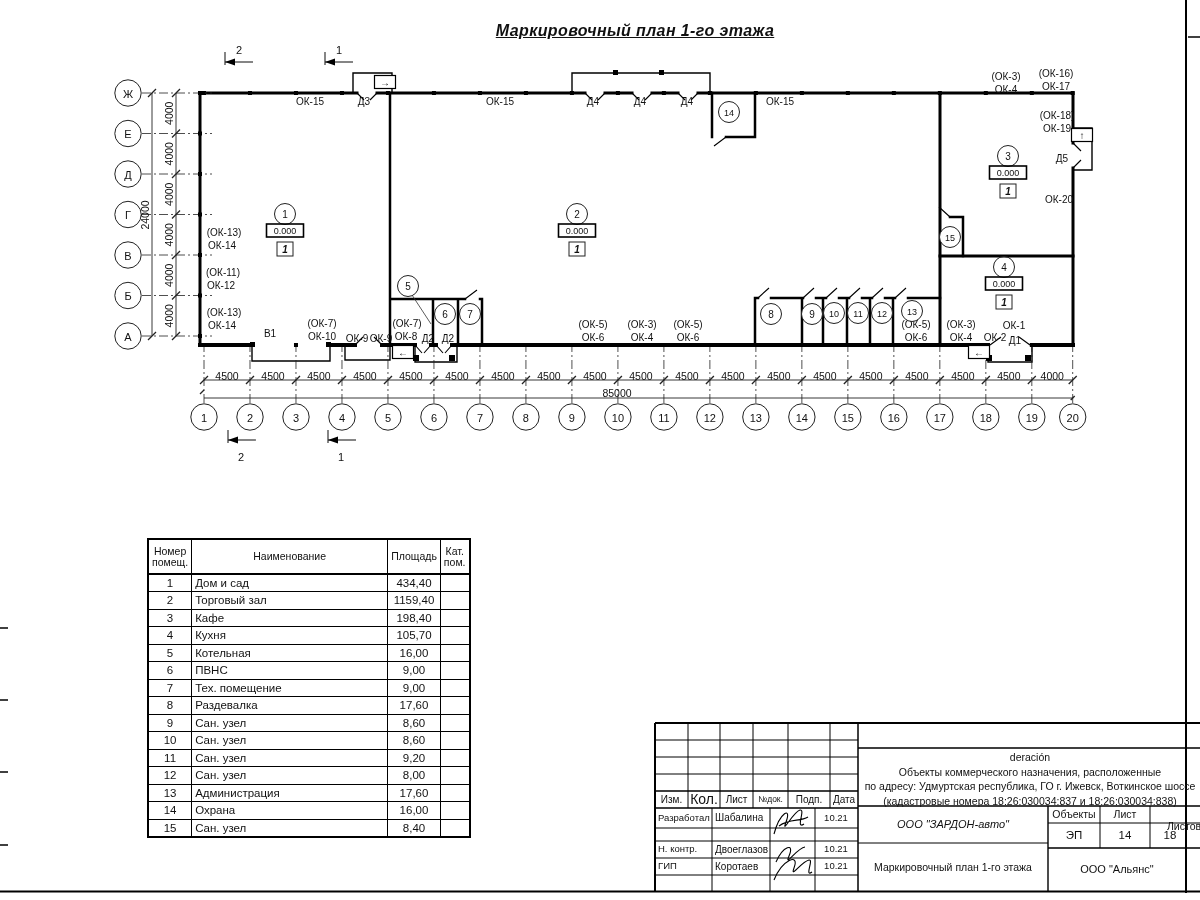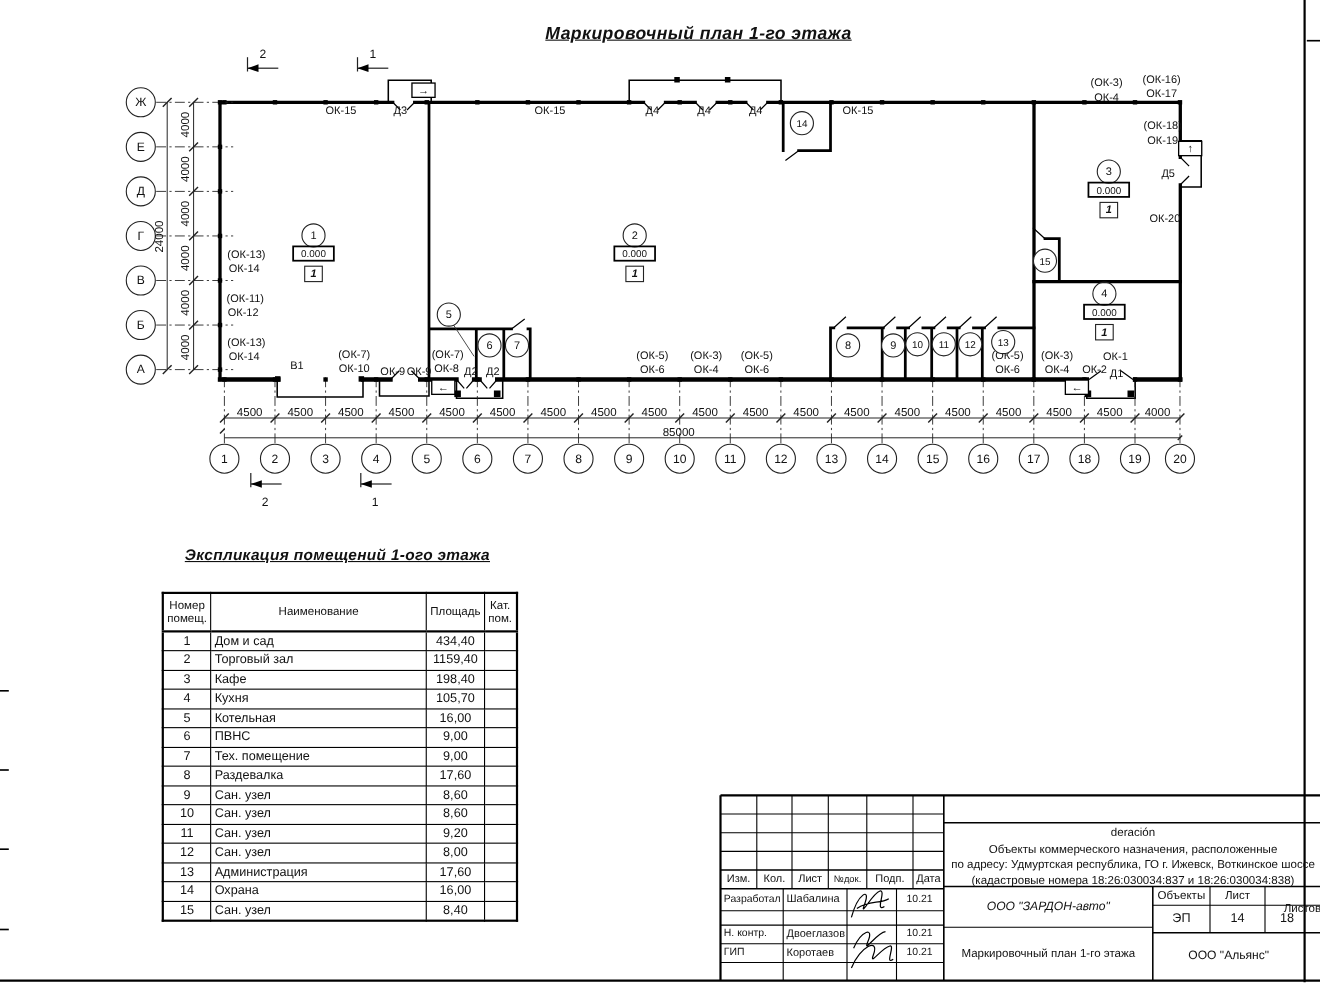--- a/index.html
+++ b/index.html
@@ -417,21 +417,20 @@
         <polygon points="228,440 238,436.5 238,443.5" fill="#000"></polygon>
         <text x="241" y="457" font-size="11" text-anchor="middle" dominant-baseline="central" font-family="&quot;Liberation Sans&quot;, sans-serif" fill="#111">2</text>
         <line x1="328" y1="440" x2="356" y2="440" stroke="#222" stroke-width="1.1"></line>
         <line x1="328" y1="430" x2="328" y2="443" stroke="#222" stroke-width="1.1"></line>
         <polygon points="328,440 338,436.5 338,443.5" fill="#000"></polygon>
         <text x="341" y="457" font-size="11" text-anchor="middle" dominant-baseline="central" font-family="&quot;Liberation Sans&quot;, sans-serif" fill="#111">1</text>
       </g>
   </svg>
 
   <div class="abs main-title">Маркировочный план 1-го этажа</div>
-  <div class="abs expl-title">Экспликация помещений 1-ого этажа</div>
 
   <table class="expl">
     <colgroup>
         <col style="width:38px">
         <col style="width:196px">
         <col style="width:48px">
         <col style="width:26px">
       </colgroup>
     <thead>
       <tr>
@@ -551,21 +550,21 @@
 
   </tbody>
   </table>
 
   <div class="abs" style="left:858px;top:750px;width:344px;height:56px;font-size:10.5px;line-height:14.5px;text-align:center;">
 deración    <div class="nowrap">Объекты коммерческого назначения, расположенные</div>
     <div class="nowrap">по адресу: Удмуртская республика, ГО г. Ижевск, Воткинское шоссе</div>
     <div class="nowrap">(кадастровые номера 18:26:030034:837 и 18:26:030034:838)</div>
   </div>
   <div class="abs tb" style="left:655px;top:791px;width:33px;height:17px;font-size:10px;">Изм.</div>
-  <div class="abs tb" style="left:688px;top:791px;width:32px;height:17px;font-size:10px;">Кол.</div>
+  <div class="abs tb" style="left:688px;top:791px;width:32px;height:17px;font-size:14px;">Кол.</div>
   <div class="abs tb" style="left:720px;top:791px;width:33px;height:17px;font-size:10px;">Лист</div>
   <div class="abs tb" style="left:753px;top:791px;width:35px;height:17px;font-size:8.5px;">№док.</div>
   <div class="abs tb" style="left:788px;top:791px;width:42px;height:17px;font-size:10px;">Подп.</div>
   <div class="abs tb" style="left:830px;top:791px;width:28px;height:17px;font-size:10px;">Дата</div>
 
   <div class="abs tb left" style="left:658px;top:808px;width:52px;height:20px;font-size:9.5px;">Разработал</div>
   <div class="abs tb left" style="left:715px;top:808px;width:54px;height:20px;font-size:10px;">Шабалина</div>
   <div class="abs tb" style="left:816px;top:808px;width:40px;height:20px;font-size:9.5px;">10.21</div>
 
   <div class="abs tb left" style="left:658px;top:841px;width:52px;height:17px;font-size:9.5px;">Н. контр.</div>

